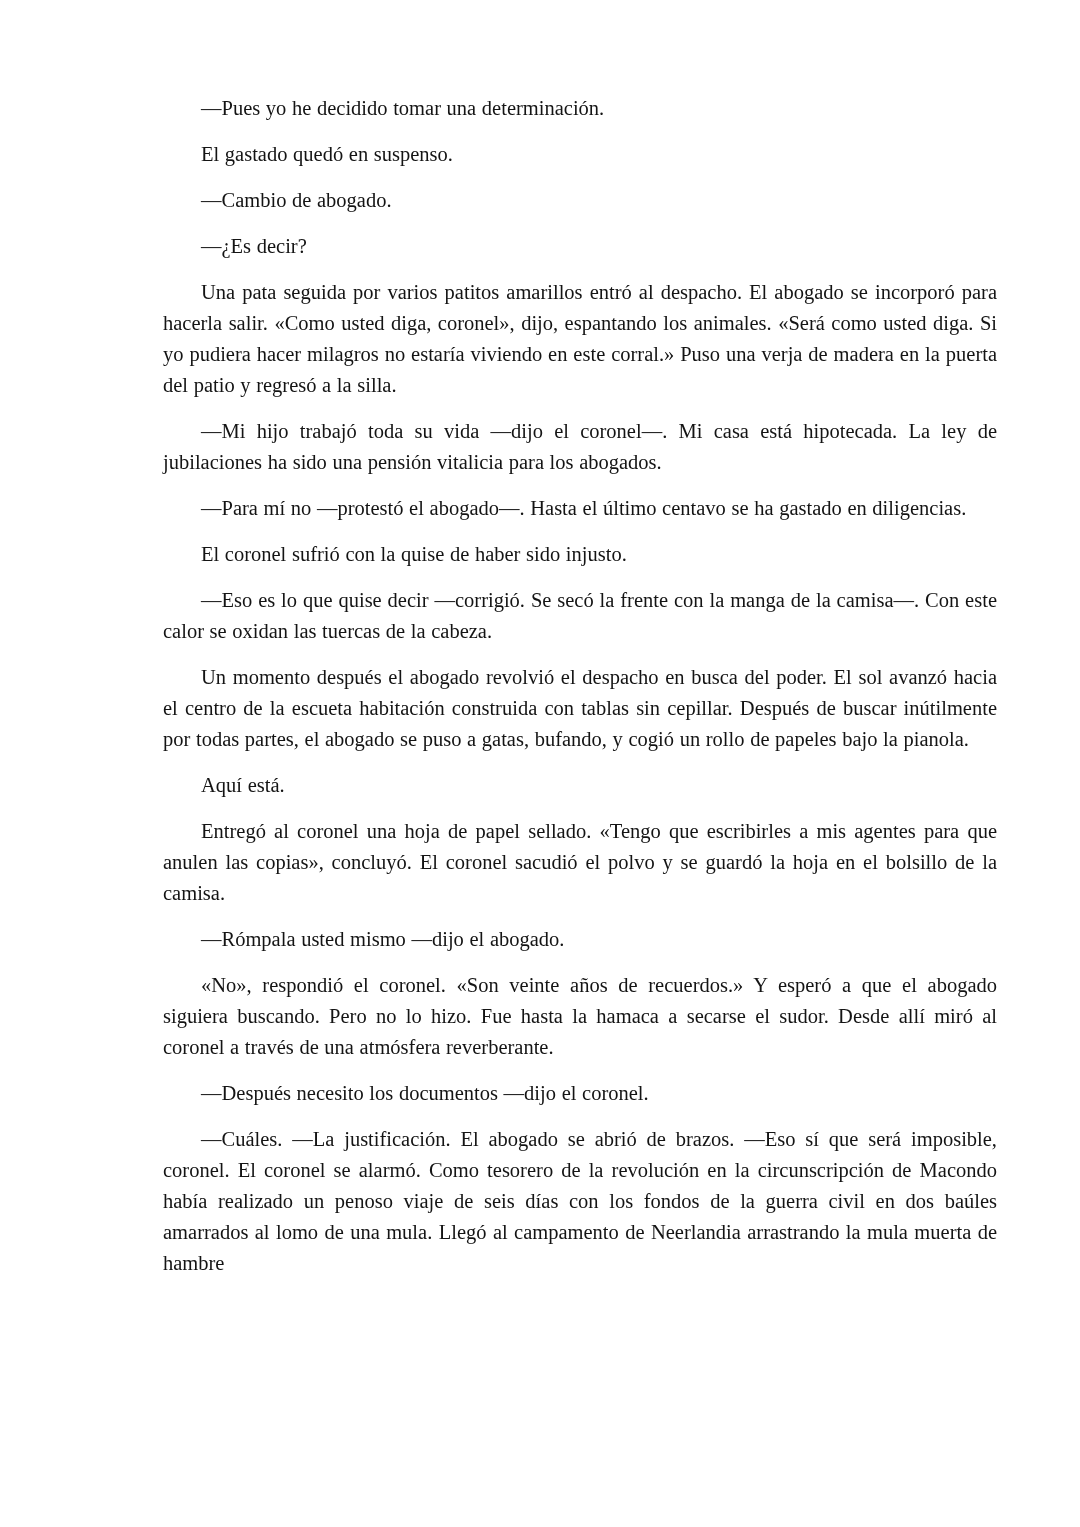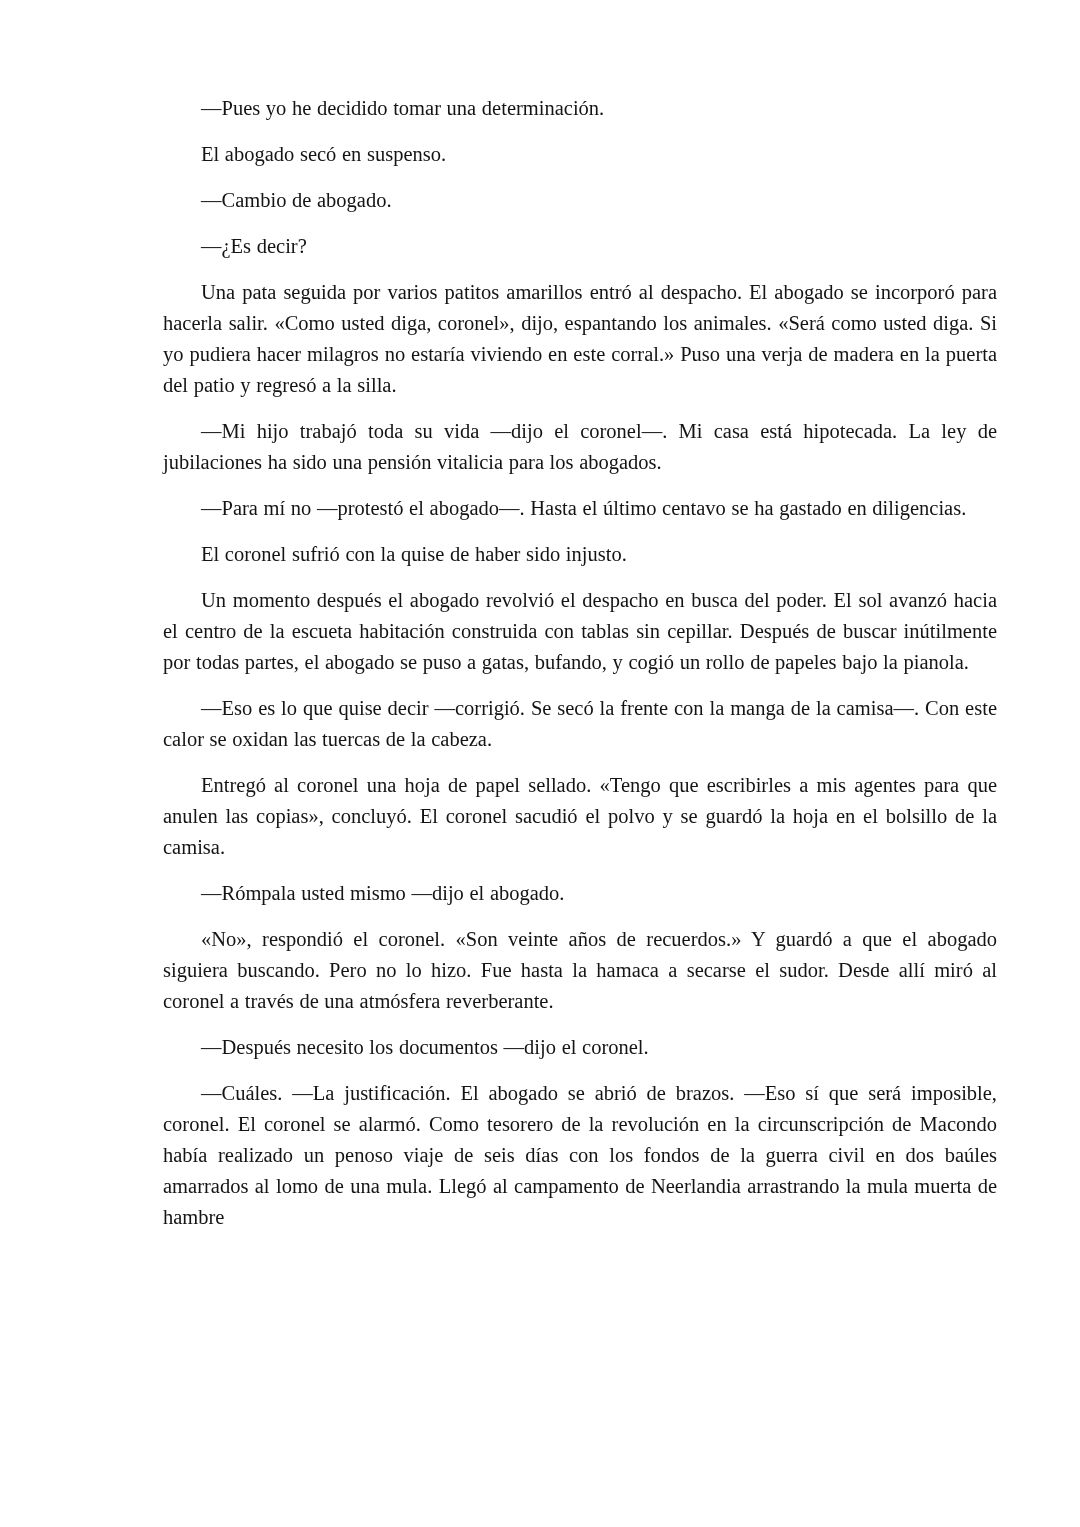--- a/index.html
+++ b/index.html
@@ -30,28 +30,29 @@
     text-indent: 38px;
     word-spacing: 0.5px;
   }
 </style>
 </head>
 <body>
 
 <div class="page">
   <div class="page-text" id="text-container">
       <p>—Pues yo he decidido tomar una determinación.</p>
-      <p>El abogado secó en suspenso.</p>
+      <p>El gastado quedó en suspenso.</p>
       <p>—Cambio de abogado.</p>
       <p>—¿Es decir?</p>
       <p>Una pata seguida por varios patitos amarillos entró al despacho. El abogado se incorporó para hacerla salir. «Como usted diga, coronel», dijo, espantando los animales. «Será como usted diga. Si yo pudiera hacer milagros no estaría viviendo en este corral.» Puso una verja de madera en la puerta del patio y regresó a la silla.</p>
       <p>—Mi hijo trabajó toda su vida —dijo el coronel—. Mi casa está hipotecada. La ley de jubilaciones ha sido una pensión vitalicia para los abogados.</p>
       <p>—Para mí no —protestó el abogado—. Hasta el último centavo se ha gastado en diligencias.</p>
       <p>El coronel sufrió con la quise de haber sido injusto.</p>
+      <p>—Eso es lo que quise decir —corrigió. Se secó la frente con la manga de la camisa—. Con este calor se oxidan las tuercas de la cabeza.</p>
       <p>Un momento después el abogado revolvió el despacho en busca del poder. El sol avanzó hacia el centro de la escueta habitación construida con tablas sin cepillar. Después de buscar inútilmente por todas partes, el abogado se puso a gatas, bufando, y cogió un rollo de papeles bajo la pianola.</p>
-      <p>—Eso es lo que quise decir —corrigió. Se secó la frente con la manga de la camisa—. Con este calor se oxidan las tuercas de la cabeza.</p>
+      <p>Aquí está.</p>
       <p>Entregó al coronel una hoja de papel sellado. «Tengo que escribirles a mis agentes para que anulen las copias», concluyó. El coronel sacudió el polvo y se guardó la hoja en el bolsillo de la camisa.</p>
       <p>—Rómpala usted mismo —dijo el abogado.</p>
-      <p>«No», respondió el coronel. «Son veinte años de recuerdos.» Y guardó a que el abogado siguiera buscando. Pero no lo hizo. Fue hasta la hamaca a secarse el sudor. Desde allí miró al coronel a través de una atmósfera reverberante.</p>
+      <p>«No», respondió el coronel. «Son veinte años de recuerdos.» Y esperó a que el abogado siguiera buscando. Pero no lo hizo. Fue hasta la hamaca a secarse el sudor. Desde allí miró al coronel a través de una atmósfera reverberante.</p>
       <p>—Después necesito los documentos —dijo el coronel.</p>
       <p>—Cuáles. —La justificación. El abogado se abrió de brazos. —Eso sí que será imposible, coronel. El coronel se alarmó. Como tesorero de la revolución en la circunscripción de Macondo había realizado un penoso viaje de seis días con los fondos de la guerra civil en dos baúles amarrados al lomo de una mula. Llegó al campamento de Neerlandia arrastrando la mula muerta de hambre</p>
     </div>
 </div>
 
 </body></html>

